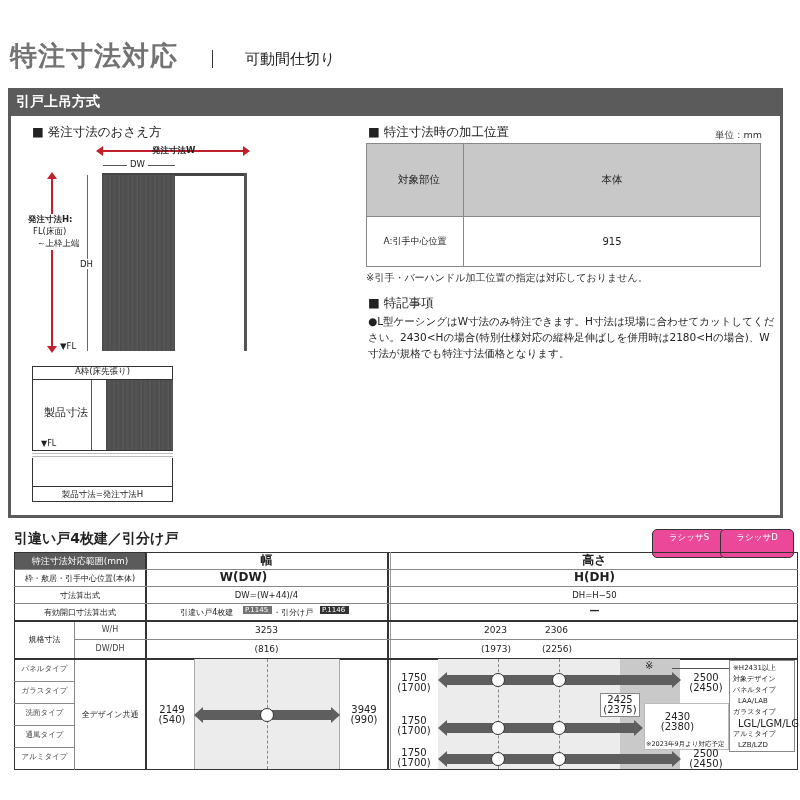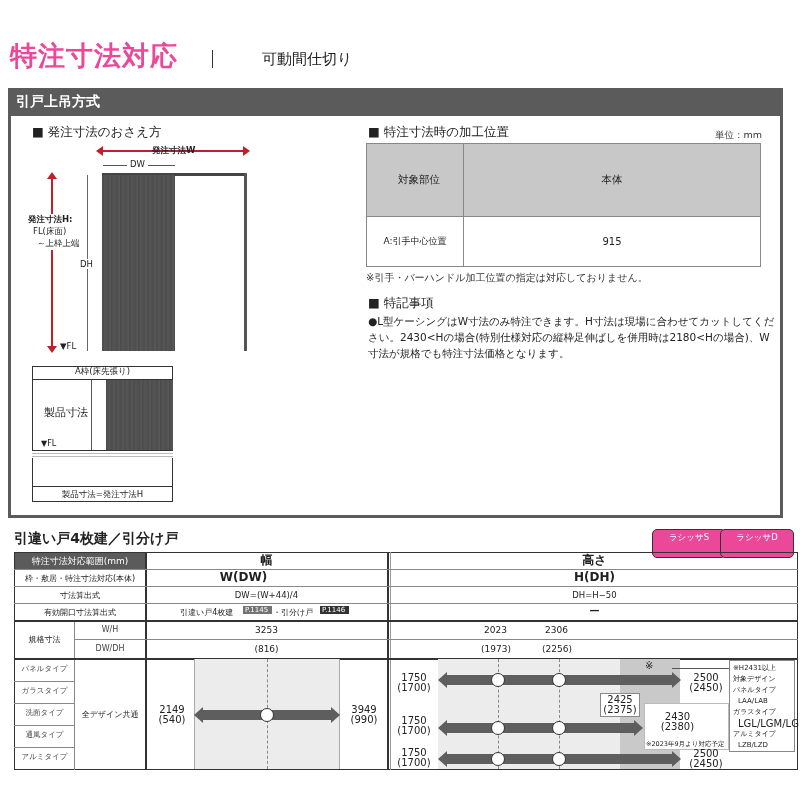--- a/index.html
+++ b/index.html
@@ -1,20 +1,20 @@
 <!DOCTYPE html>
 <html><head>
 <meta charset="utf-8">
 <style>
   * { box-sizing: border-box; margin: 0; padding: 0; }
   body { width: 800px; height: 800px; background: #fff; font-family: "DejaVu Sans", sans-serif; color: #222; position: relative; overflow: hidden; }
   .abs { position: absolute; }
-  .title { left: 10px; top: 38px; font-size: 27px; font-weight: bold; letter-spacing: 1px; color: #ec4899; }
+  .title { left: 10px; top: 38px; font-size: 27px; font-weight: bold; letter-spacing: 1px; color: #737373; }
   .title-sep { left: 212px; top: 50px; width: 1px; height: 18px; background: #333; }
-  .subtitle { left: 245px; top: 50px; font-size: 15px; color: #222; margin-left: 17px; }
+  .subtitle { left: 245px; top: 50px; font-size: 15px; color: #222; }
   .section-box { left: 8px; top: 88px; width: 775px; height: 430px; border: 3px solid #5b5b5b; border-top: none; }
   .section-bar { left: 8px; top: 88px; width: 775px; height: 28px; background: #5b5b5b; color: #fff; font-size: 14px; font-weight: bold; padding: 5px 8px; }
   .h-sq { font-size: 12.5px; color: #222; }
   .h-sq::before { content: "■ "; }
   .unit { right: 38px; top: 129px; font-size: 9.5px; color: #333; }
   
   .ptable { left: 366px; top: 143px; width: 395px; height: 124px; border: 1.5px solid #333; border-collapse: collapse; }
   .ptable td, .ptable th { border: 1px solid #888; font-size: 10px; text-align: center; font-weight: normal; }
   .ptable th { background: #c8c8c8; height: 22px; font-size: 10.5px; }
   .note-small { left: 366px; top: 271px; font-size: 10px; color: #333; }
@@ -106,21 +106,21 @@
 <div class="abs row-line" style="left:14px;top:586px;width:784px;"></div>
 <div class="abs row-line" style="left:14px;top:603px;width:784px;"></div>
 <div class="abs" style="left:14px;top:620px;width:784px;height:1.5px;background:#333;"></div>
 <div class="abs row-line" style="left:74px;top:639px;width:724px;"></div>
 <div class="abs" style="left:14px;top:658px;width:784px;height:1.5px;background:#333;"></div>
 
 <div class="abs cell" style="left:15px;top:553px;width:130px;height:16px;background:#5b5b5b;color:#fff;font-size:9px;line-height:16px;">特注寸法対応範囲(mm)</div>
 <div class="abs cell" style="left:146px;top:552px;width:241px;font-size:12px;font-weight:bold;">幅</div>
 <div class="abs cell" style="left:391px;top:552px;width:407px;font-size:12px;font-weight:bold;">高さ</div>
 
-<div class="abs cell" style="left:15px;top:573px;width:130px;font-size:8px;">枠・敷居・特注寸法対応(本体)</div>
+<div class="abs cell" style="left:15px;top:573px;width:130px;font-size:8px;">枠・敷居・引手中心位置(本体)</div>
 <div class="abs cell" style="left:146px;top:570px;width:195px;font-size:12px;font-weight:bold;">W(DW)</div>
 <div class="abs cell" style="left:391px;top:570px;width:407px;font-size:12px;font-weight:bold;">H(DH)</div>
 
 <div class="abs cell" style="left:15px;top:590px;width:130px;font-size:8px;">寸法算出式</div>
 <div class="abs cell" style="left:146px;top:590px;width:241px;font-size:8.5px;">DW=(W+44)/4</div>
 <div class="abs cell" style="left:391px;top:590px;width:407px;font-size:8.5px;">DH=H−50</div>
 
 <div class="abs cell" style="left:15px;top:607px;width:130px;font-size:8px;">有効開口寸法算出式</div>
 <div class="abs" style="left:180px;top:607px;font-size:8px;">引違い戸4枚建</div>
 <div class="abs" style="left:243px;top:606px;font-size:7px;background:#737373;color:#fff;padding:0 4px 0 2px;">P.1145</div>

